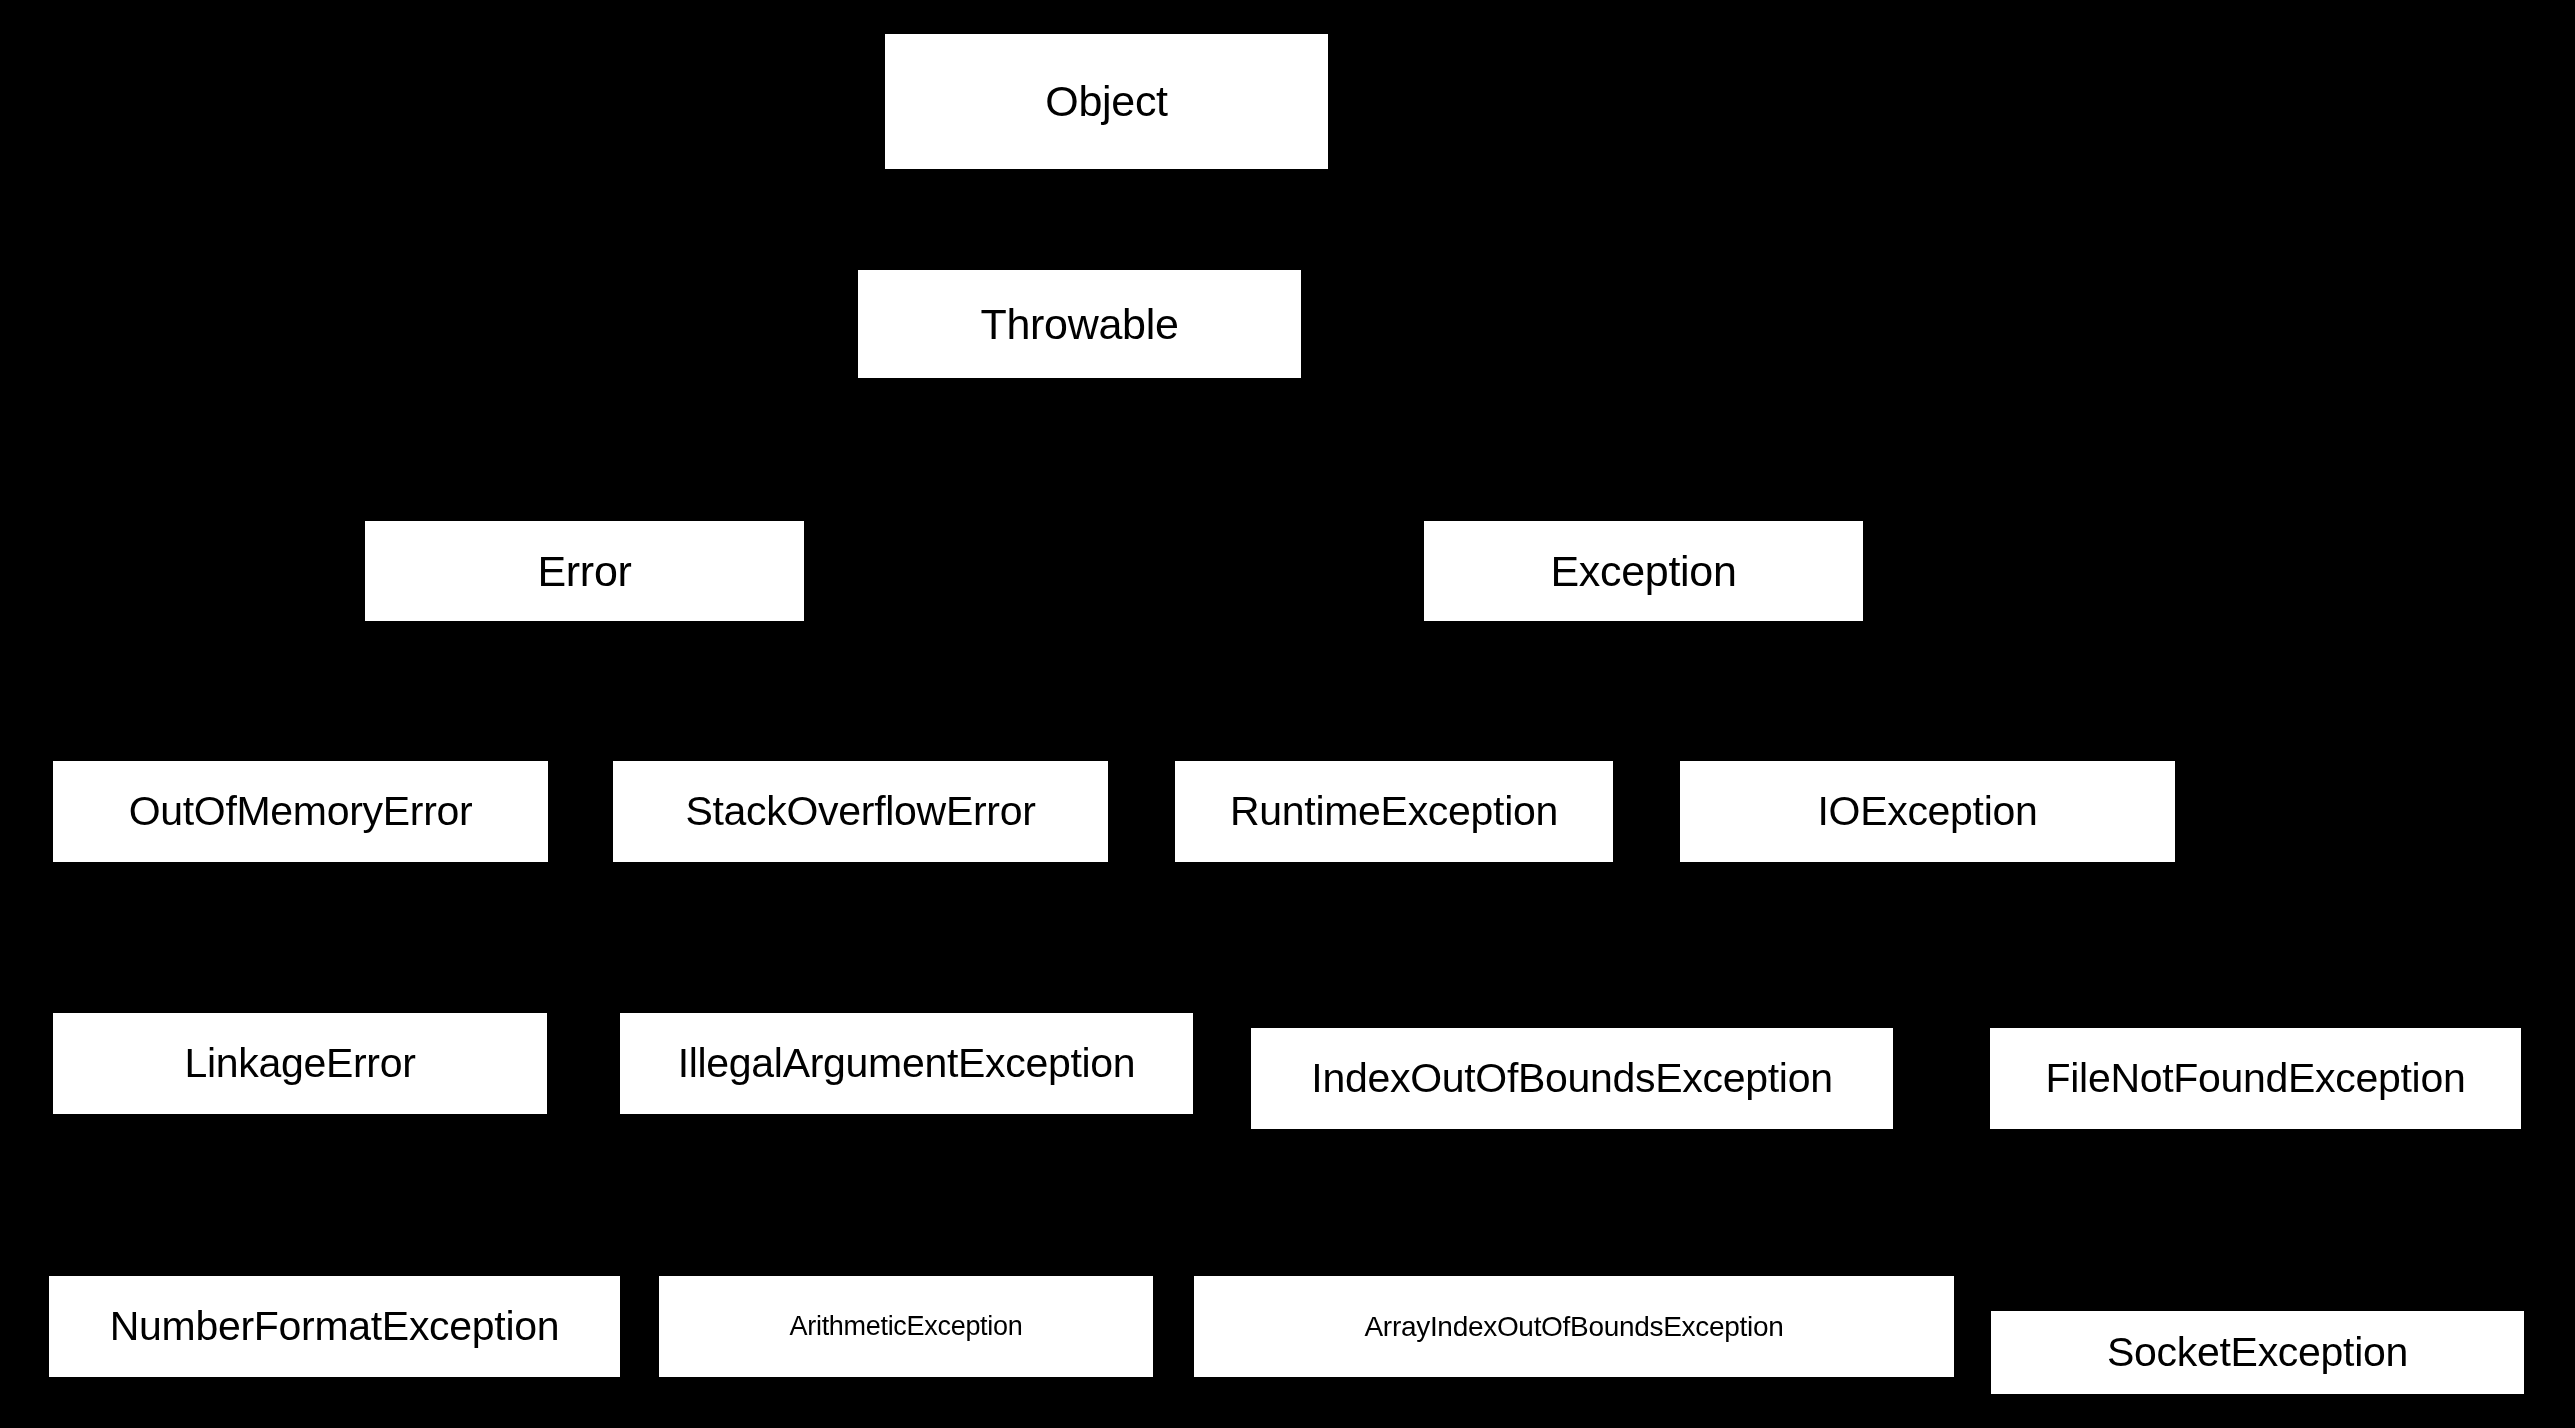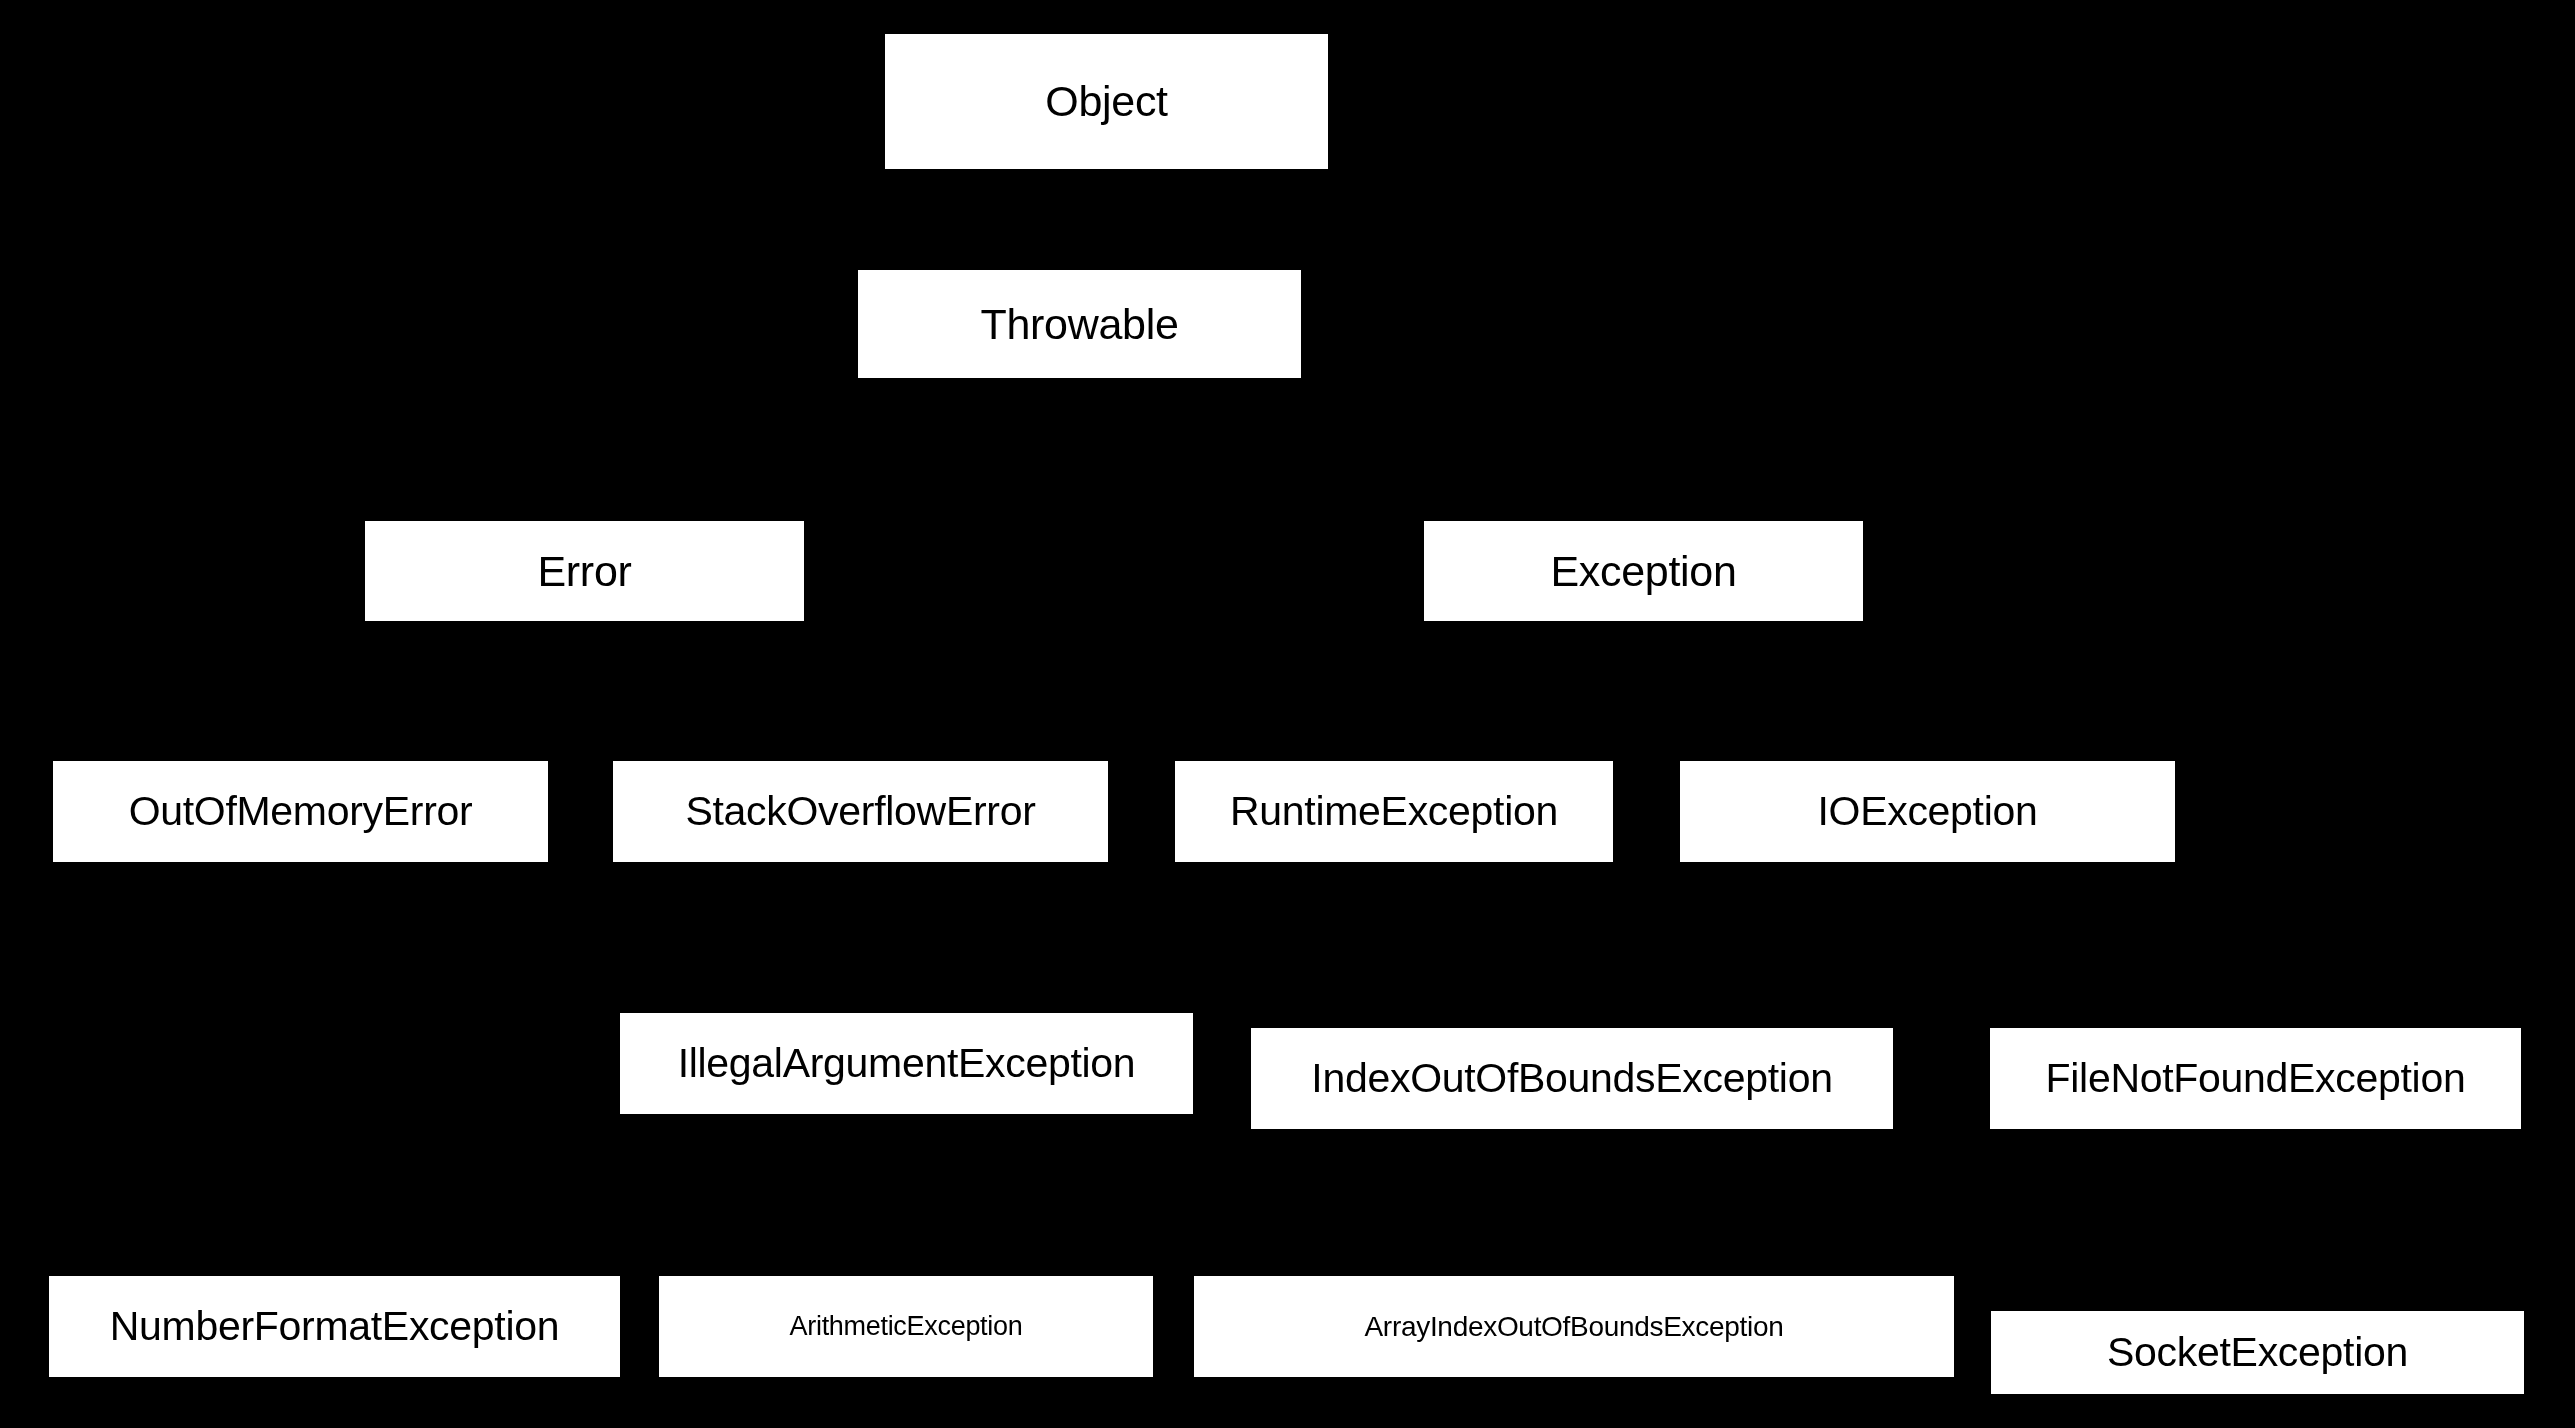--- a/index.html
+++ b/index.html
@@ -54,20 +54,23 @@
     </div>
     <div class="node" style="left: 613px; top: 761px; width: 495px; height: 101px; background: rgb(255, 255, 255); color: rgb(0, 0, 0);">
       <span class="label" style="font-size: 41px;">StackOverflowError</span>
     </div>
     <div class="node" style="left: 1175px; top: 761px; width: 438px; height: 101px; background: rgb(255, 255, 255); color: rgb(0, 0, 0);">
       <span class="label" style="font-size: 41px;">RuntimeException</span>
     </div>
     <div class="node" style="left: 1680px; top: 761px; width: 495px; height: 101px; background: rgb(255, 255, 255); color: rgb(0, 0, 0);">
       <span class="label" style="font-size: 41px;">IOException</span>
     </div>
+    <div class="node" style="left: 53px; top: 1013px; width: 494px; height: 101px; background: rgb(255, 255, 255); color: rgb(0, 0, 0);">
+      <span class="label" style="font-size: 41px;">LinkageError</span>
+    </div>
     <div class="node" style="left: 620px; top: 1013px; width: 573px; height: 101px; background: rgb(255, 255, 255); color: rgb(0, 0, 0); text-align: center;">
       <span class="label" style="font-size: 41px;">IllegalArgumentException</span>
     </div>
     <div class="node" style="left: 1251px; top: 1028px; width: 642px; height: 101px; background: rgb(255, 255, 255); color: rgb(0, 0, 0);">
       <span class="label" style="font-size: 41px;">IndexOutOfBoundsException</span>
     </div>
     <div class="node" style="left: 1990px; top: 1028px; width: 531px; height: 101px; background: rgb(255, 255, 255); color: rgb(0, 0, 0);">
       <span class="label" style="font-size: 41px;">FileNotFoundException</span>
     </div>
     <div class="node" style="left: 49px; top: 1276px; width: 571px; height: 101px; background: rgb(255, 255, 255); color: rgb(0, 0, 0); justify-content: center;">

